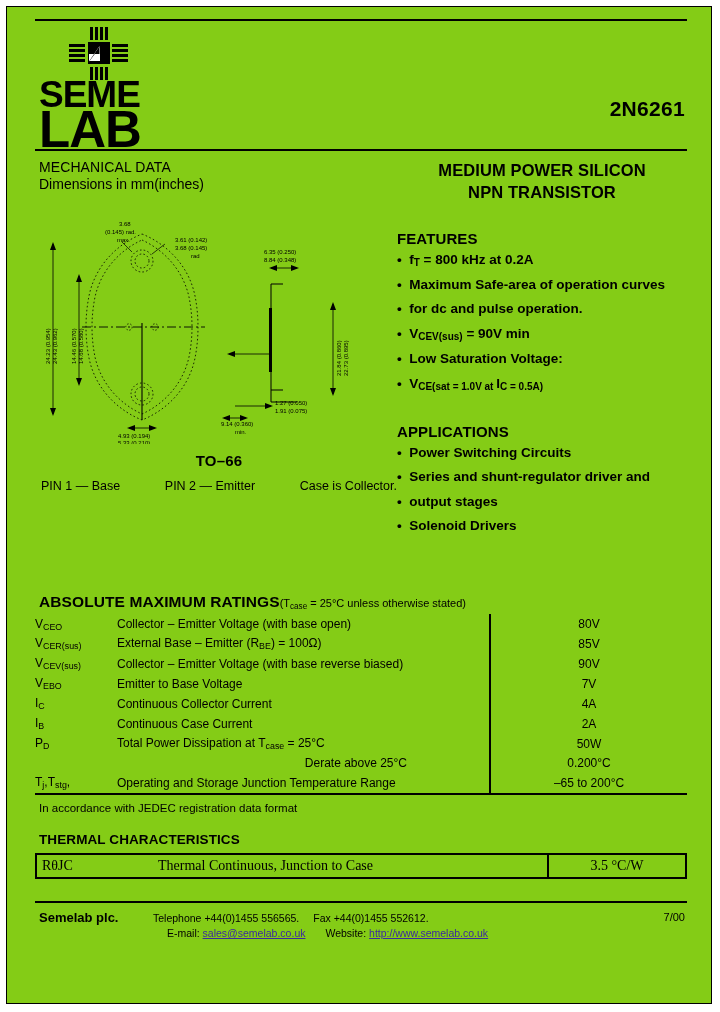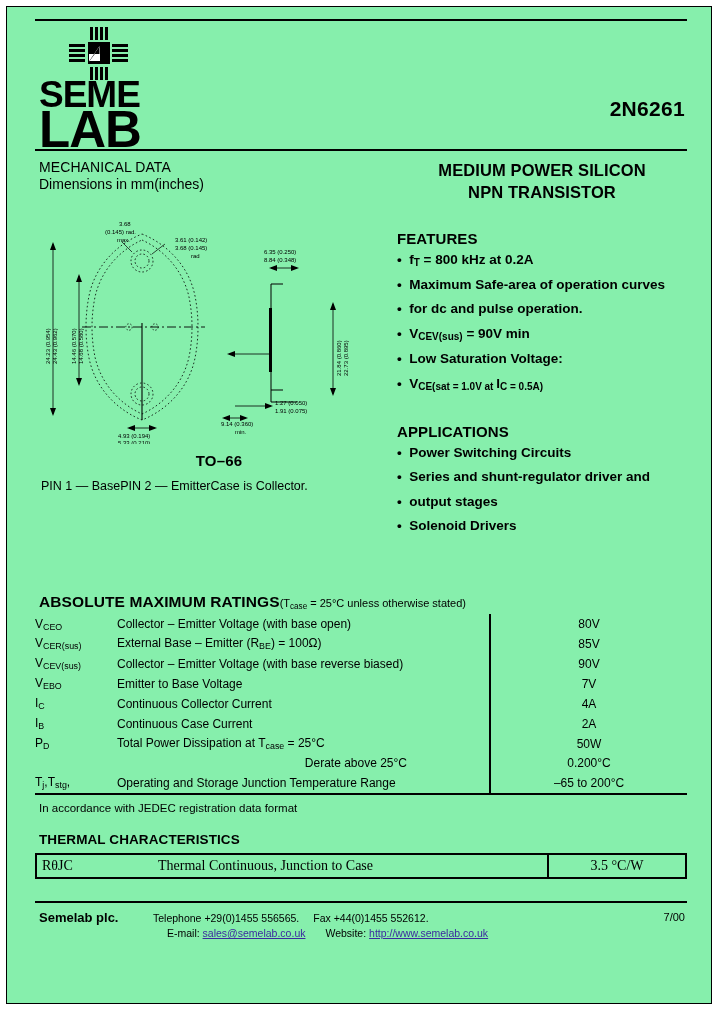--- a/index.html
+++ b/index.html
@@ -16,21 +16,21 @@
     overflow: hidden;
   }
   .page {
     position: absolute;
     left: 6px;
     top: 6px;
     width: 706px;
     height: 998px;
     border: 1px solid #000;
     box-sizing: border-box;
-    background: #86efac;
+    background: #84cc16;
   }
   .inner {
     position: absolute;
     left: 28px;
     top: 12px;
     width: 652px;
   }
 
   
   .rule-top {
@@ -124,21 +124,21 @@
 
   .pkg-name {
     text-align: center;
     font-size: 15px;
     font-weight: bold;
     margin-top: 8px;
     letter-spacing: 0.2px;
   }
   .pin-row {
     display: flex;
-    justify-content: flex-start;
+    justify-content: space-between;
     font-size: 12.5px;
     margin-top: 10px;
     padding: 0 2px;
   }
 
   
   .hero {
     text-align: center;
     font-size: 16.5px;
     font-weight: bold;
@@ -551,21 +551,21 @@
           <td class="t-val">3.5 °C/W</td>
         </tr>
       </tbody>
     </table>
 
     <div class="rule-footer"></div>
     <div class="footer">
       <div class="company">Semelab plc.</div>
       <div class="contact">
         <div class="r1">
-          <span>Telephone +29(0)1455 556565.</span><span class="gap-fax"></span><span>Fax +44(0)1455 552612.</span>
+          <span>Telephone +44(0)1455 556565.</span><span class="gap-fax"></span><span>Fax +44(0)1455 552612.</span>
         </div>
         <div class="r2">
           <span>E-mail:</span>
           <a href="#">sales@semelab.co.uk</a><span class="gap-web"></span><span>Website:</span>
           <a href="#">http://www.semelab.co.uk</a>
         </div>
       </div>
       <div class="revdate">7/00</div>
     </div>
 

